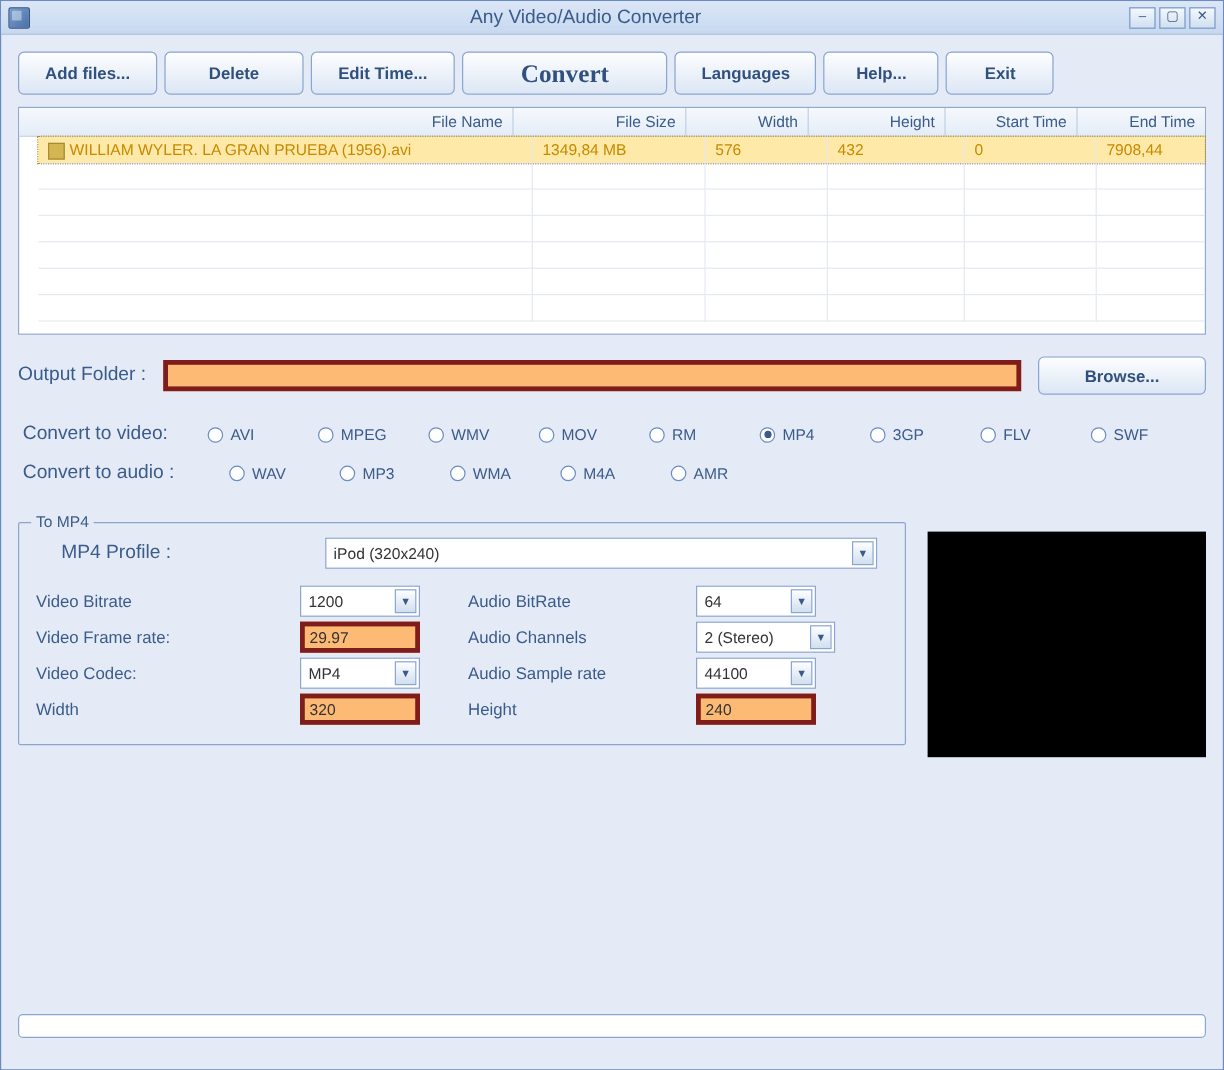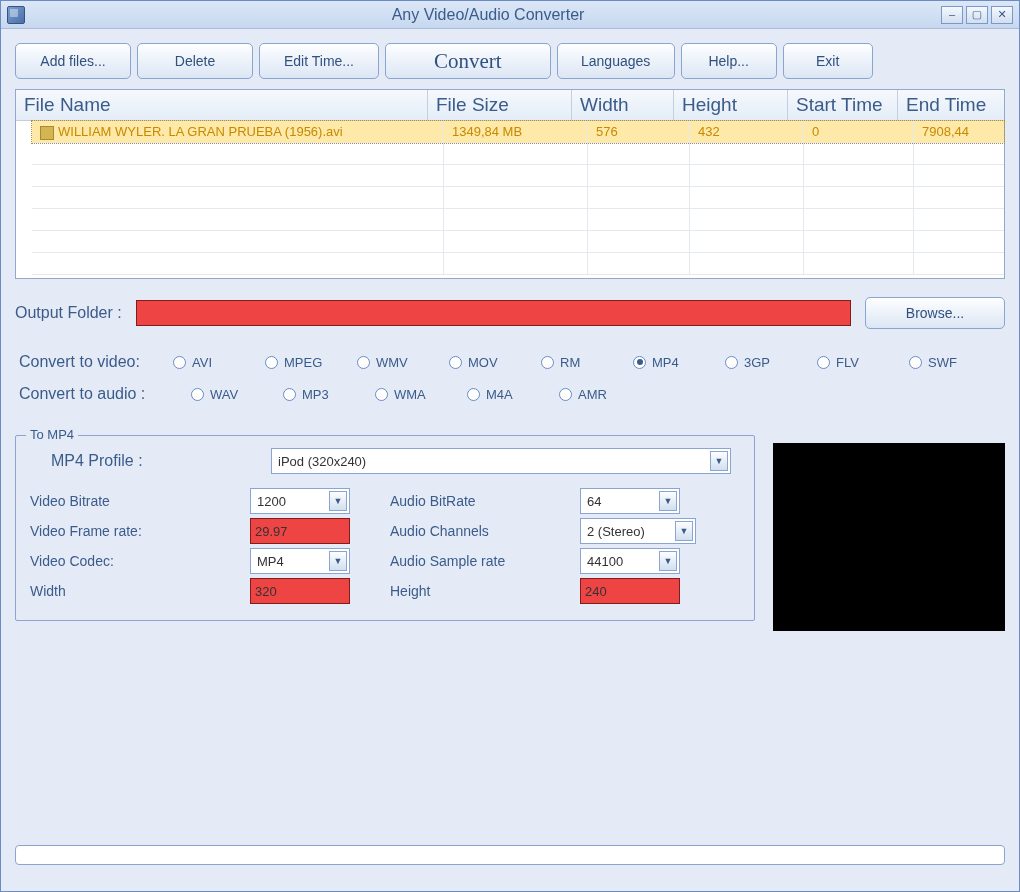--- a/index.html
+++ b/index.html
@@ -45,20 +45,21 @@
     .tool-btn {
       height:36px;
       border:1px solid #8aa5cf;
       background: linear-gradient(#fdfeff,#dce6f4);
       border-radius:5px;
       color:#30507f;
       display:flex; align-items:center; justify-content:center;
       padding: 0 14px;
       font-size:14px;
       cursor: default;
+      font-weight: bold;
     }
     .tool-btn.convert {
       font-size:21px; font-family: Georgia, serif;
       padding:0 48px;
     }
     .tool-btn.add { width:116px; }
     .tool-btn.delete { width:116px; }
     .tool-btn.edit { width:120px; }
     .tool-btn.lang { width:118px; }
     .tool-btn.help { width:96px; }
@@ -67,43 +68,44 @@
     .file-table {
       margin: 0 14px; border:1px solid #93a9cb;
       background:#fff; height:190px;
       display:flex; flex-direction:column;
     }
     .tbl-header {
       display:flex; background:linear-gradient(#f6f9fd,#e3ecf7);
       border-bottom:1px solid #c1cfe0;
     }
     .th {
-      padding:4px 8px; color:#3b5b8a; font-size:19px;
+      padding:4px 8px; color:#3b5b8a; font-size:13px;
       border-right:1px solid #c1cfe0;
+      text-align:right;
     }
     .th:last-child{border-right:none;}
     .col-name{width:412px;}
     .col-size{width:144px;}
     .col-width{width:102px;}
     .col-height{width:114px;}
     .col-start{width:110px;}
     .col-end{flex:1;}
 
     .tbl-rows{flex:1; position:relative;}
     .row-line{position:absolute;left:16px;right:0;height:22px;display:flex;}
     .row-line .cell{border-right:1px solid #e4e9f0;border-bottom:1px solid #e4e9f0;padding:3px 8px;}
     .row-line .cell:last-child{border-right:none;}
     .row-selected{background:#ffe9a8;outline:1px dotted #ba8d20;}
     .row-selected .cell{color:#c78900;}
     .file-icon{display:inline-block;width:14px;height:14px;background:#d3b552;border:1px solid #a88b2e;margin-right:4px;vertical-align:middle;}
 
     .output-row{display:flex;align-items:center;margin:18px 14px 0;gap:14px;}
     .label{color:#3b5b8a;font-size:16px;}
     .text-input{
-      height:26px;border:1px solid #7f1d1d;background:#ef4444;
+      height:26px;border:4px solid #7f1d1d;background:#fdba74;
       padding:0 4px;color:#333;flex:1;
     }
     .browse-btn{width:140px;height:32px;}
 
     .radio-section{margin:24px 18px 10px;}
     .radio-row{display:flex;align-items:center;margin-bottom:14px;gap:0;}
     .radio-row .label{width:172px;}
     .radio-group{display:flex;gap:0;flex:1;}
     .radio-item{display:flex;align-items:center;gap:6px;width:92px;color:#3b5b8a;font-size:14px;}
     .radio{

